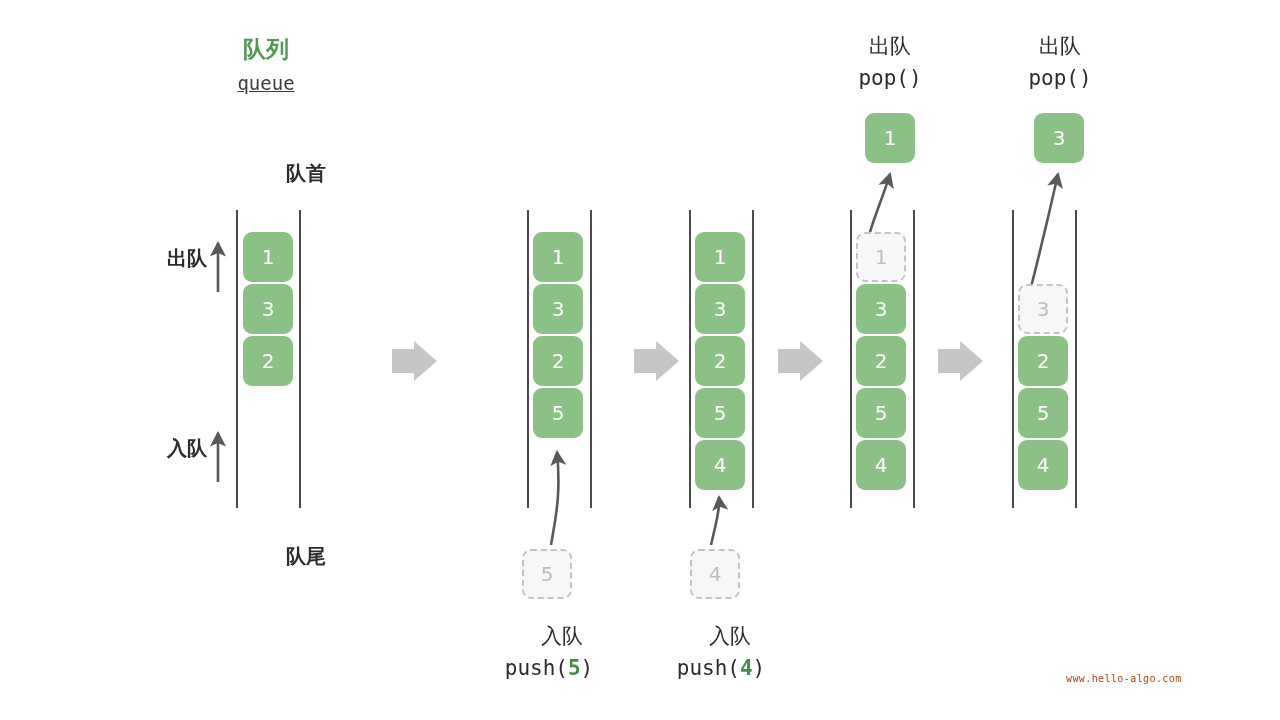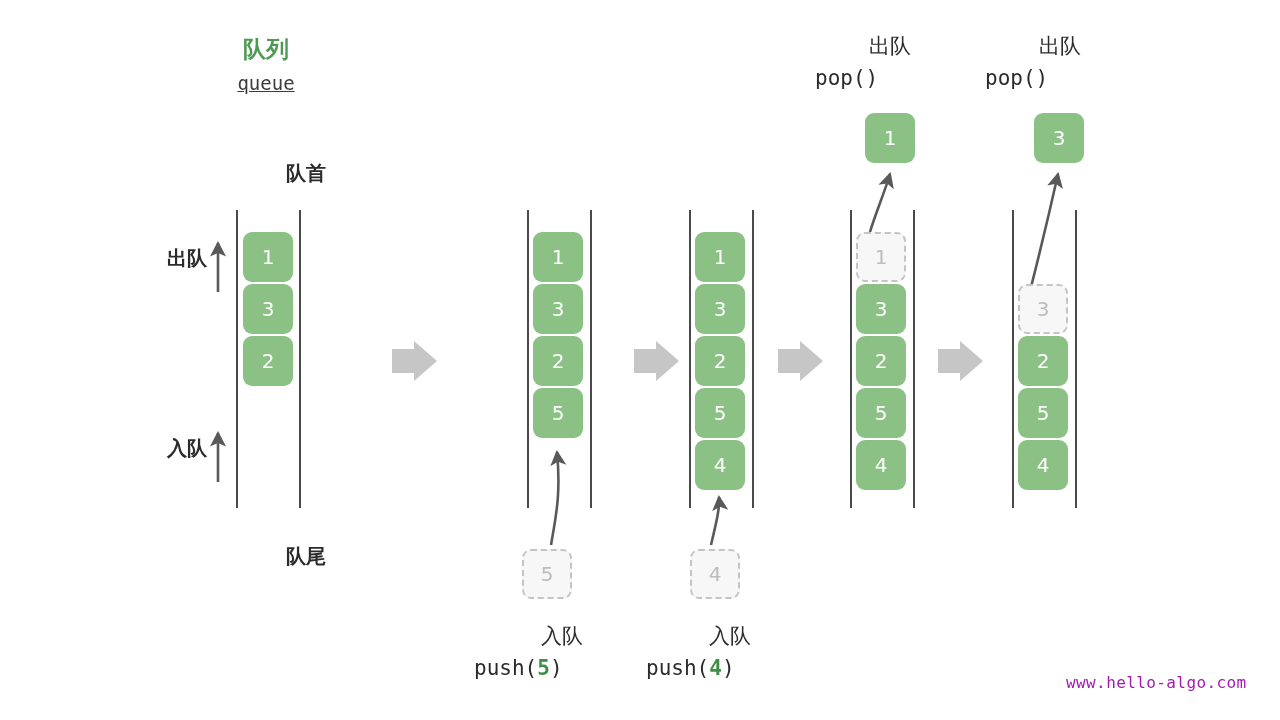--- a/index.html
+++ b/index.html
@@ -51,27 +51,28 @@
     font-size: 21px;
     color: #2b2b2b;
     white-space: nowrap;
     text-align: center;
   }
   .op-code {
     font-family: "DejaVu Sans Mono", "Liberation Mono", monospace;
     font-size: 21px;
     color: #2b2b2b;
     white-space: nowrap;
+    text-align: center;
   }
   .op-code .hl { color: #3f8f45; font-weight: bold; }
 
   .watermark {
     font-family: "DejaVu Sans Mono", "Liberation Mono", monospace;
-    font-size: 16px;
-    color: #a21caf;
+    font-size: 10px;
+    color: #c2410c;
     letter-spacing: 0.4px;
     white-space: nowrap;
   }
 
   
   .cell {
     width: 50px;
     height: 50px;
     border-radius: 9px;
     background: #8cc185;

